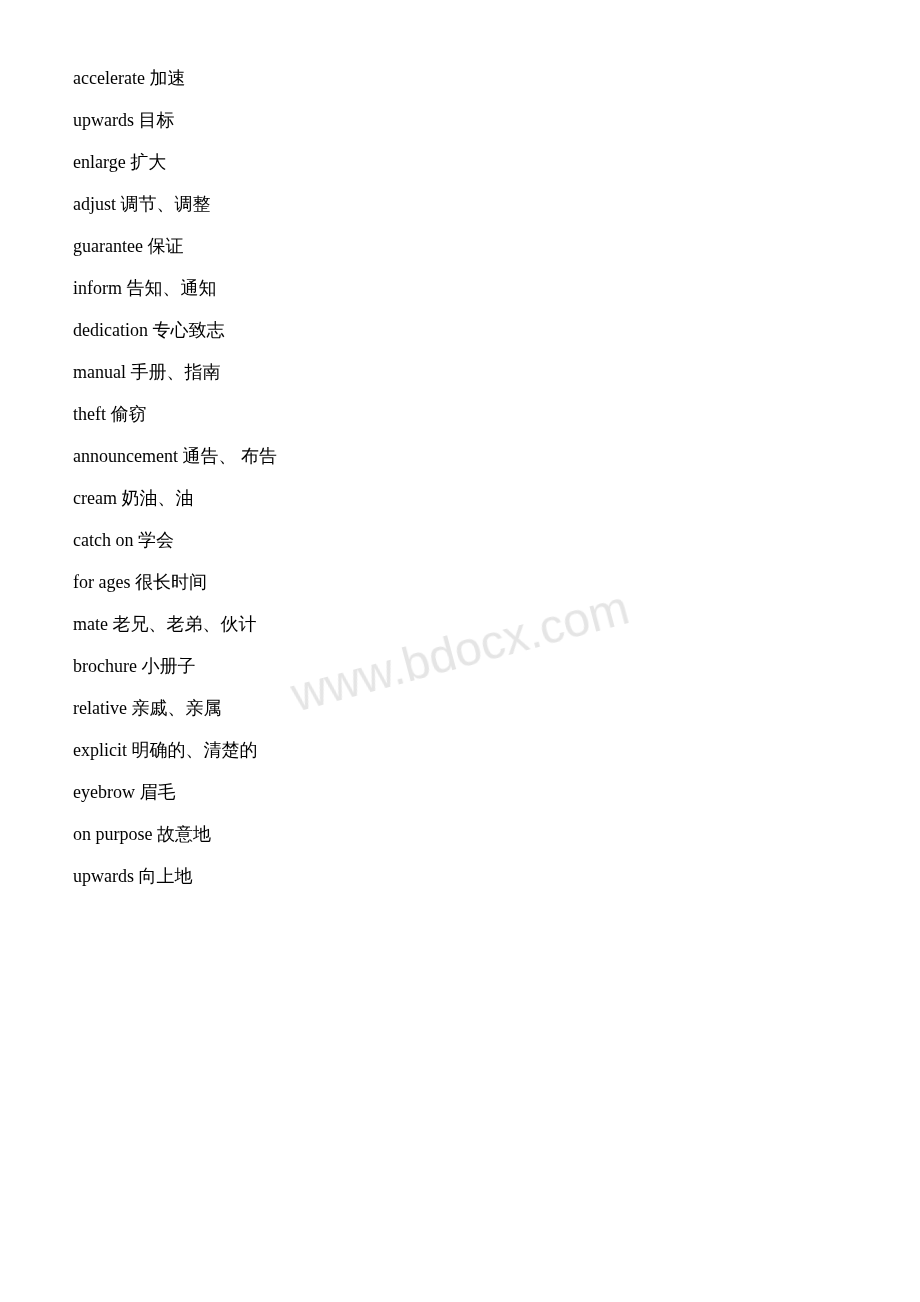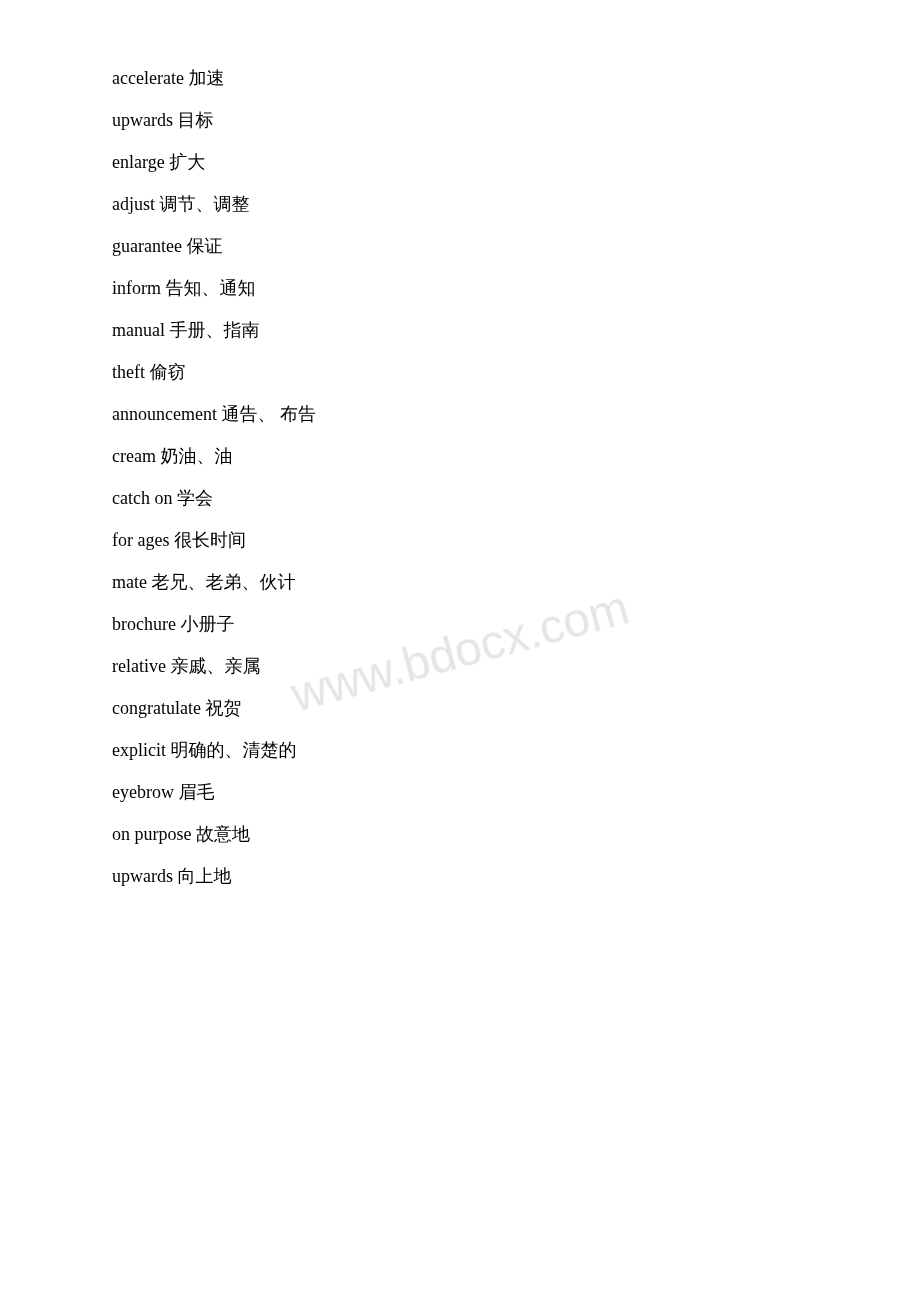--- a/index.html
+++ b/index.html
@@ -26,21 +26,21 @@
       font-size: 48px;
       color: rgba(180, 180, 180, 0.35);
       font-family: Arial, sans-serif;
       white-space: nowrap;
       pointer-events: none;
       z-index: 10;
       user-select: none;
     }
 
     .content {
-      padding: 60px 155px 60px 112px;
+      padding: 60px 155px 60px 73px;
       line-height: 1.9;
     }
 
     .vocab-item {
       margin-bottom: 6px;
       font-size: 18px;
       line-height: 2.0;
     }
 
     .english {
@@ -57,27 +57,27 @@
 
 <div class="watermark">www.bdocx.com</div>
 
 <div class="content">
 <div class="vocab-item"><span class="english">accelerate</span> <span class="chinese">加速</span></div>
     <div class="vocab-item"><span class="english">upwards</span> <span class="chinese">目标</span></div>
     <div class="vocab-item"><span class="english">enlarge</span> <span class="chinese">扩大</span></div>
     <div class="vocab-item"><span class="english">adjust</span> <span class="chinese">调节、调整</span></div>
     <div class="vocab-item"><span class="english">guarantee</span> <span class="chinese">保证</span></div>
     <div class="vocab-item"><span class="english">inform</span> <span class="chinese">告知、通知</span></div>
+    <div class="vocab-item"><span class="english">dedication</span> <span class="chinese">专心致志</span></div>
     <div class="vocab-item"><span class="english">manual</span> <span class="chinese">手册、指南</span></div>
     <div class="vocab-item"><span class="english">theft</span> <span class="chinese">偷窃</span></div>
     <div class="vocab-item"><span class="english">announcement</span> <span class="chinese">通告、 布告</span></div>
     <div class="vocab-item"><span class="english">cream</span> <span class="chinese">奶油、油</span></div>
     <div class="vocab-item"><span class="english">catch on</span> <span class="chinese">学会</span></div>
     <div class="vocab-item"><span class="english">for ages</span> <span class="chinese">很长时间</span></div>
     <div class="vocab-item"><span class="english">mate</span> <span class="chinese">老兄、老弟、伙计</span></div>
     <div class="vocab-item"><span class="english">brochure</span> <span class="chinese">小册子</span></div>
     <div class="vocab-item"><span class="english">relative</span> <span class="chinese">亲戚、亲属</span></div>
-    <div class="vocab-item"><span class="english">congratulate</span> <span class="chinese">祝贺</span></div>
     <div class="vocab-item"><span class="english">explicit</span> <span class="chinese">明确的、清楚的</span></div>
     <div class="vocab-item"><span class="english">eyebrow</span> <span class="chinese">眉毛</span></div>
     <div class="vocab-item"><span class="english">on purpose</span> <span class="chinese">故意地</span></div>
     <div class="vocab-item"><span class="english">upwards</span> <span class="chinese">向上地</span></div>
   </div>
 
 </body></html>

